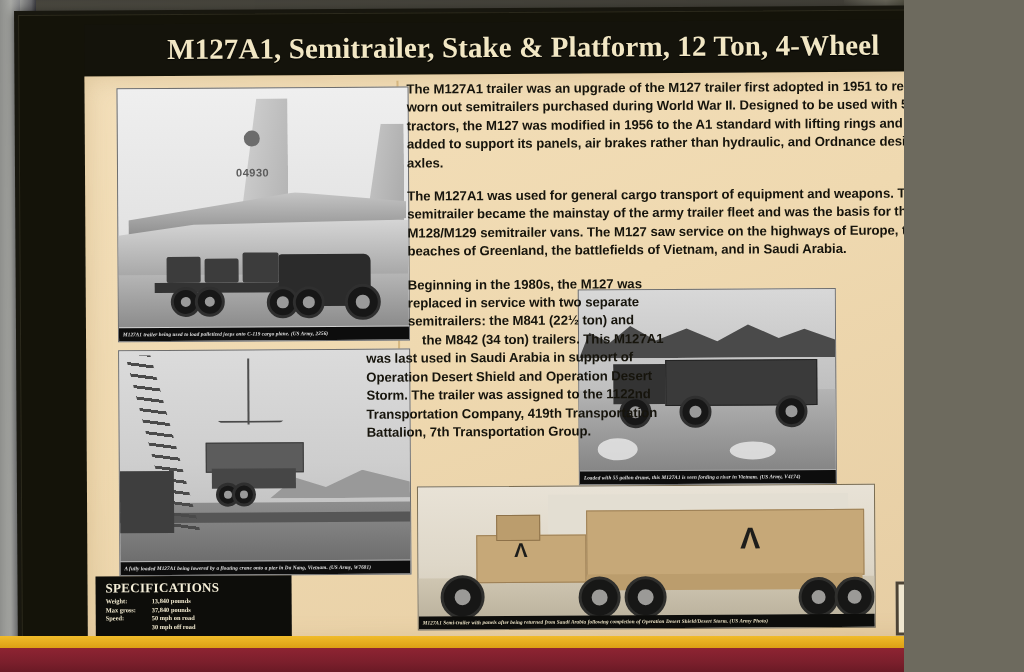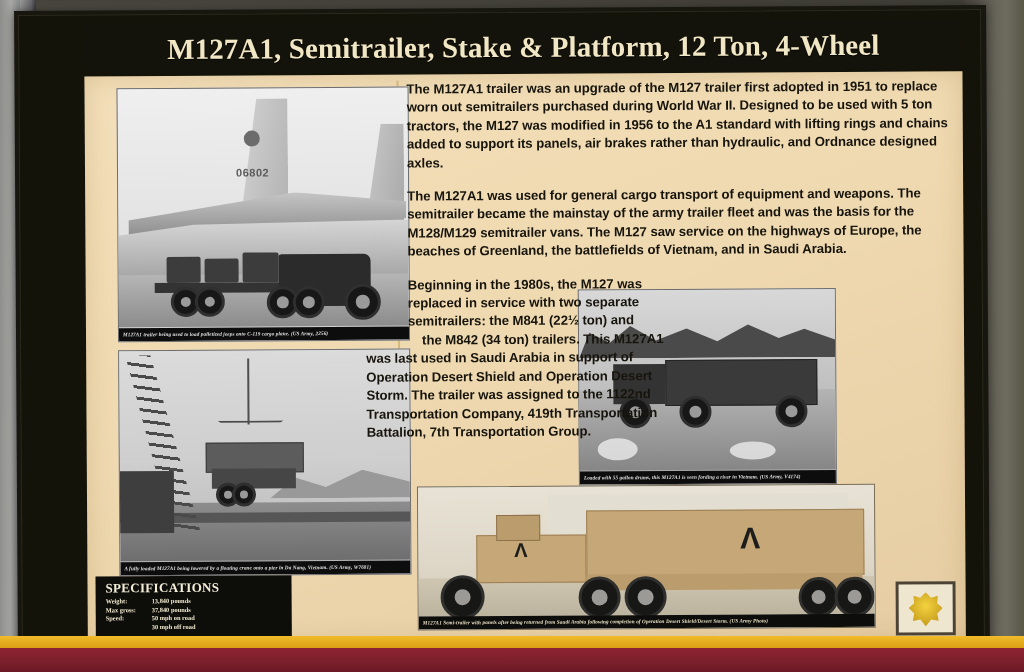--- a/index.html
+++ b/index.html
@@ -1,21 +1,21 @@
 <!DOCTYPE html>
 <html><head>
 <meta charset="utf-8">
 <style>
   html,body{margin:0;padding:0;}
   body{
     width:1024px;height:672px;overflow:hidden;
     font-family:"Liberation Sans", sans-serif;
     background:#6d6a5e;
   }
-  #stage{position:relative;width:1024px;height:672px;overflow:hidden;}
+  #stage{position:relative;width:904px;height:672px;overflow:hidden;}
 
   
   .env-left{
     position:absolute;left:0;top:0;width:34px;height:672px;
     background:linear-gradient(90deg,#8e8f8c 0%,#a9aaa6 32%,#86878a 62%,#54545a 100%);
   }
   .env-left-edge{
     position:absolute;left:20px;top:0;width:16px;height:672px;
     background:linear-gradient(90deg,#9a9b98,#6a6a6d 70%,#3b3b40);
   }
@@ -224,21 +224,21 @@
 
     <div class="panel">
 
       <div class="gold-rule"></div>
 
       <div class="photo bw" id="photo-plane">
         <div class="sky1"></div>
         <div class="tailfin2"></div>
         <div class="tailfin"></div>
         <div class="roundel"></div>
-        <div class="tailnum">06802</div>
+        <div class="tailnum">04930</div>
         <div class="wing"></div>
         <div class="fuselage"></div>
         <div class="ground1"></div>
 
         <div class="trailerdeck"></div>
         <div class="cargo" style="left:48px;width:34px;height:26px;"></div>
         <div class="cargo" style="left:86px;width:34px;height:24px;"></div>
         <div class="cargo" style="left:124px;width:36px;height:30px;"></div>
         <div class="truckbody"></div>
         <div class="wheel" style="left:52px;bottom:24px;width:24px;height:24px;">

